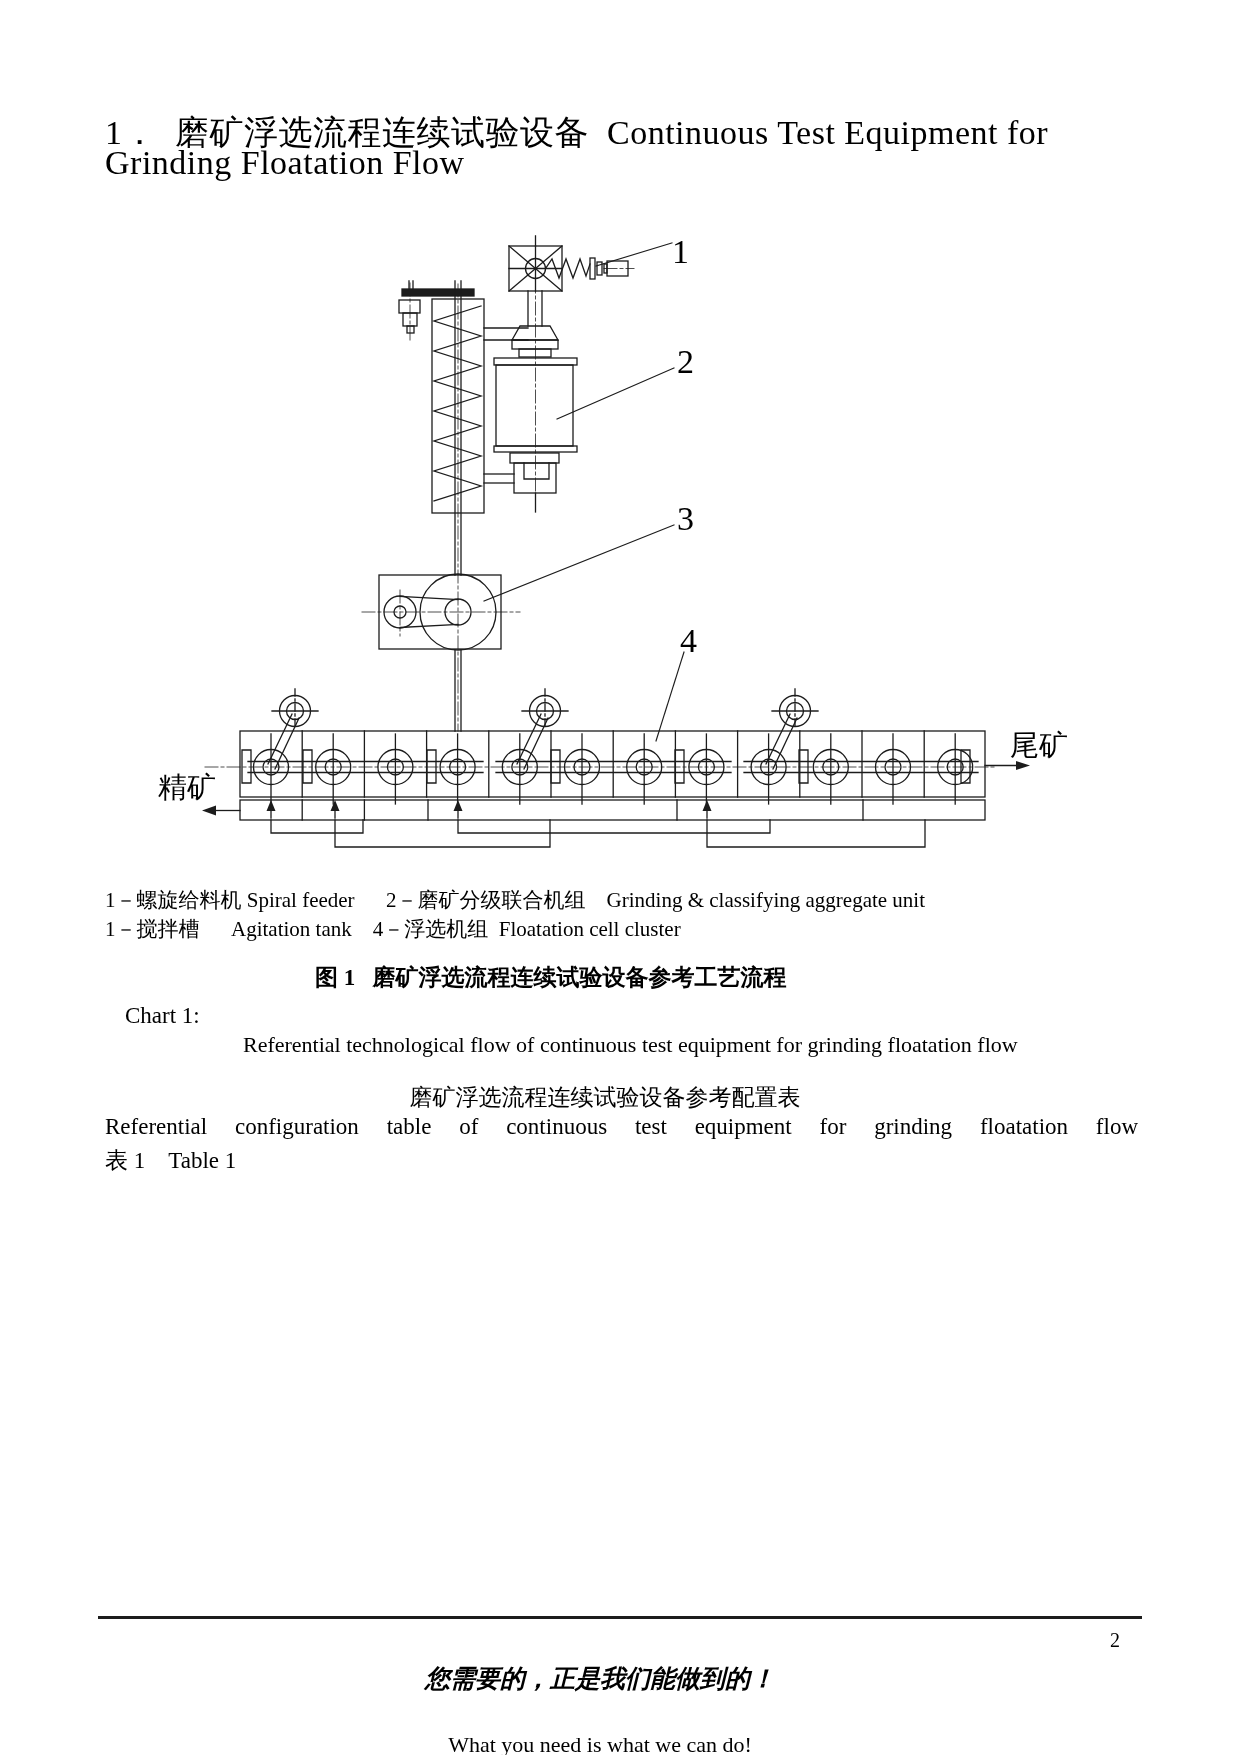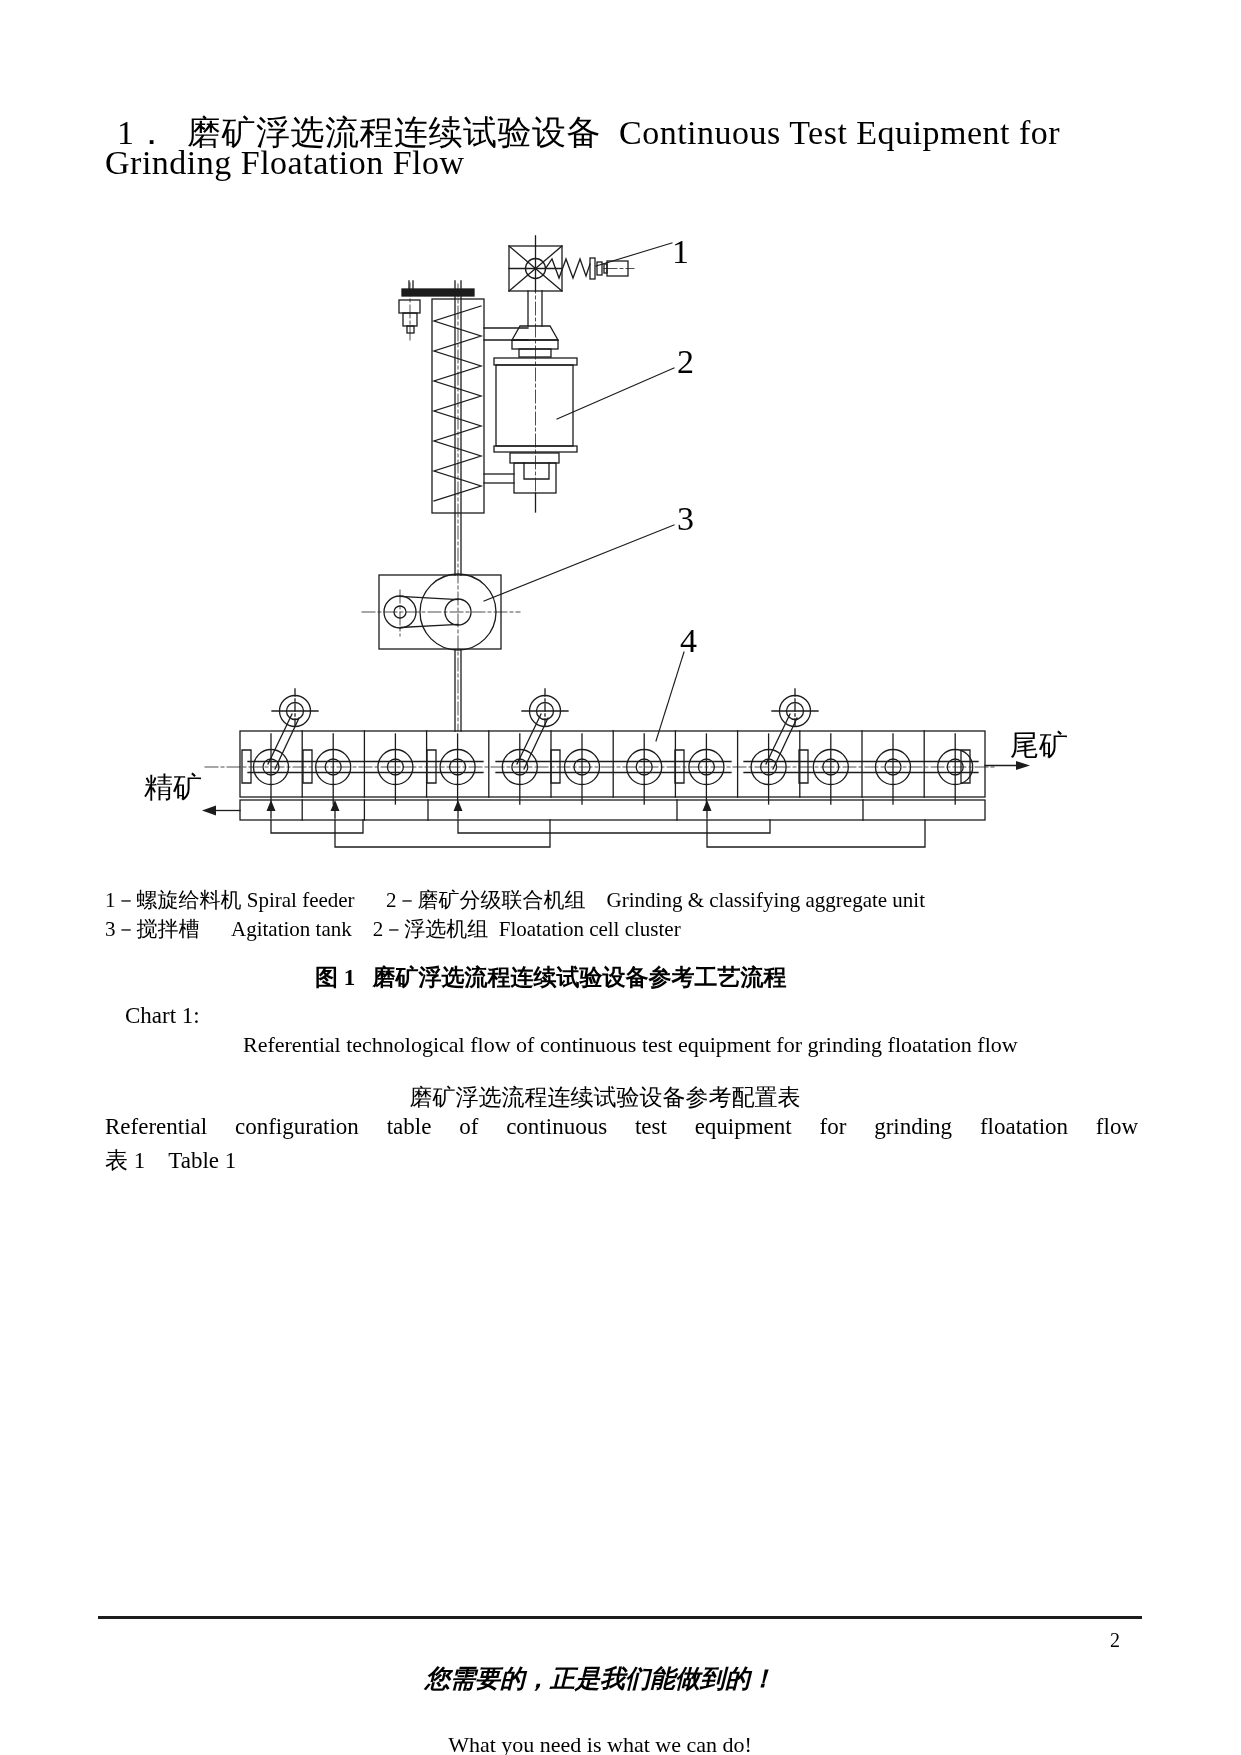--- a/index.html
+++ b/index.html
@@ -159,33 +159,33 @@
     </g>
 
     <g stroke-width="1.1">
       <line x1="596" y1="266" x2="672" y2="243"></line>
       <line x1="557" y1="419" x2="674" y2="368"></line>
       <line x1="484" y1="601" x2="674" y2="525"></line>
       <line x1="656" y1="741" x2="684" y2="652"></line>
     </g>
   </svg>
 
-  <div class="abs title" style="left:117px;top:110px;">1．  磨矿浮选流程连续试验设备  Continuous Test Equipment for</div>
+  <div class="abs title" style="left:105px;top:110px;">1．  磨矿浮选流程连续试验设备  Continuous Test Equipment for</div>
   <div class="abs title" style="left:105px;top:144px;">Grinding Floatation Flow</div>
 
   <div class="abs callout" style="left:672px;top:233px;">1</div>
   <div class="abs callout" style="left:677px;top:343px;">2</div>
   <div class="abs callout" style="left:677px;top:500px;">3</div>
   <div class="abs callout" style="left:680px;top:622px;">4</div>
 
-  <div class="abs cjk-label" style="left:144px;top:768px;">精矿</div>
+  <div class="abs cjk-label" style="left:158px;top:768px;">精矿</div>
   <div class="abs cjk-label" style="left:1010px;top:726px;">尾矿</div>
 
   <div class="abs legend" style="top:886px;">1－螺旋给料机 Spiral feeder      2－磨矿分级联合机组    Grinding &amp; classifying aggregate unit</div>
-  <div class="abs legend" style="top:915px;">3－搅拌槽      Agitation tank    2－浮选机组  Floatation cell cluster</div>
+  <div class="abs legend" style="top:915px;">1－搅拌槽      Agitation tank    4－浮选机组  Floatation cell cluster</div>
 
   <div class="abs figcap-zh" style="left:295px;top:962px;">图 1   磨矿浮选流程连续试验设备参考工艺流程</div>
   <div class="abs body-text" style="left:125px;top:1003px;">Chart 1:</div>
   <div class="abs body-text" style="left:243px;top:1032px;font-size:22px;">Referential technological flow of continuous test equipment for grinding floatation flow</div>
 
   <div class="abs body-text" style="left:105px;width:1000px;top:1082px;text-align:center;">磨矿浮选流程连续试验设备参考配置表</div>
   <div class="abs body-text justified" style="left:105px;width:1033px;top:1114px;">Referential configuration table of continuous test equipment for grinding floatation flow</div>
   <div class="abs body-text" style="left:105px;top:1145px;text-align:center;">表 1    Table 1</div>
 
   <div class="abs footer-rule" style="left:98px;top:1616px;width:1044px;"></div>

